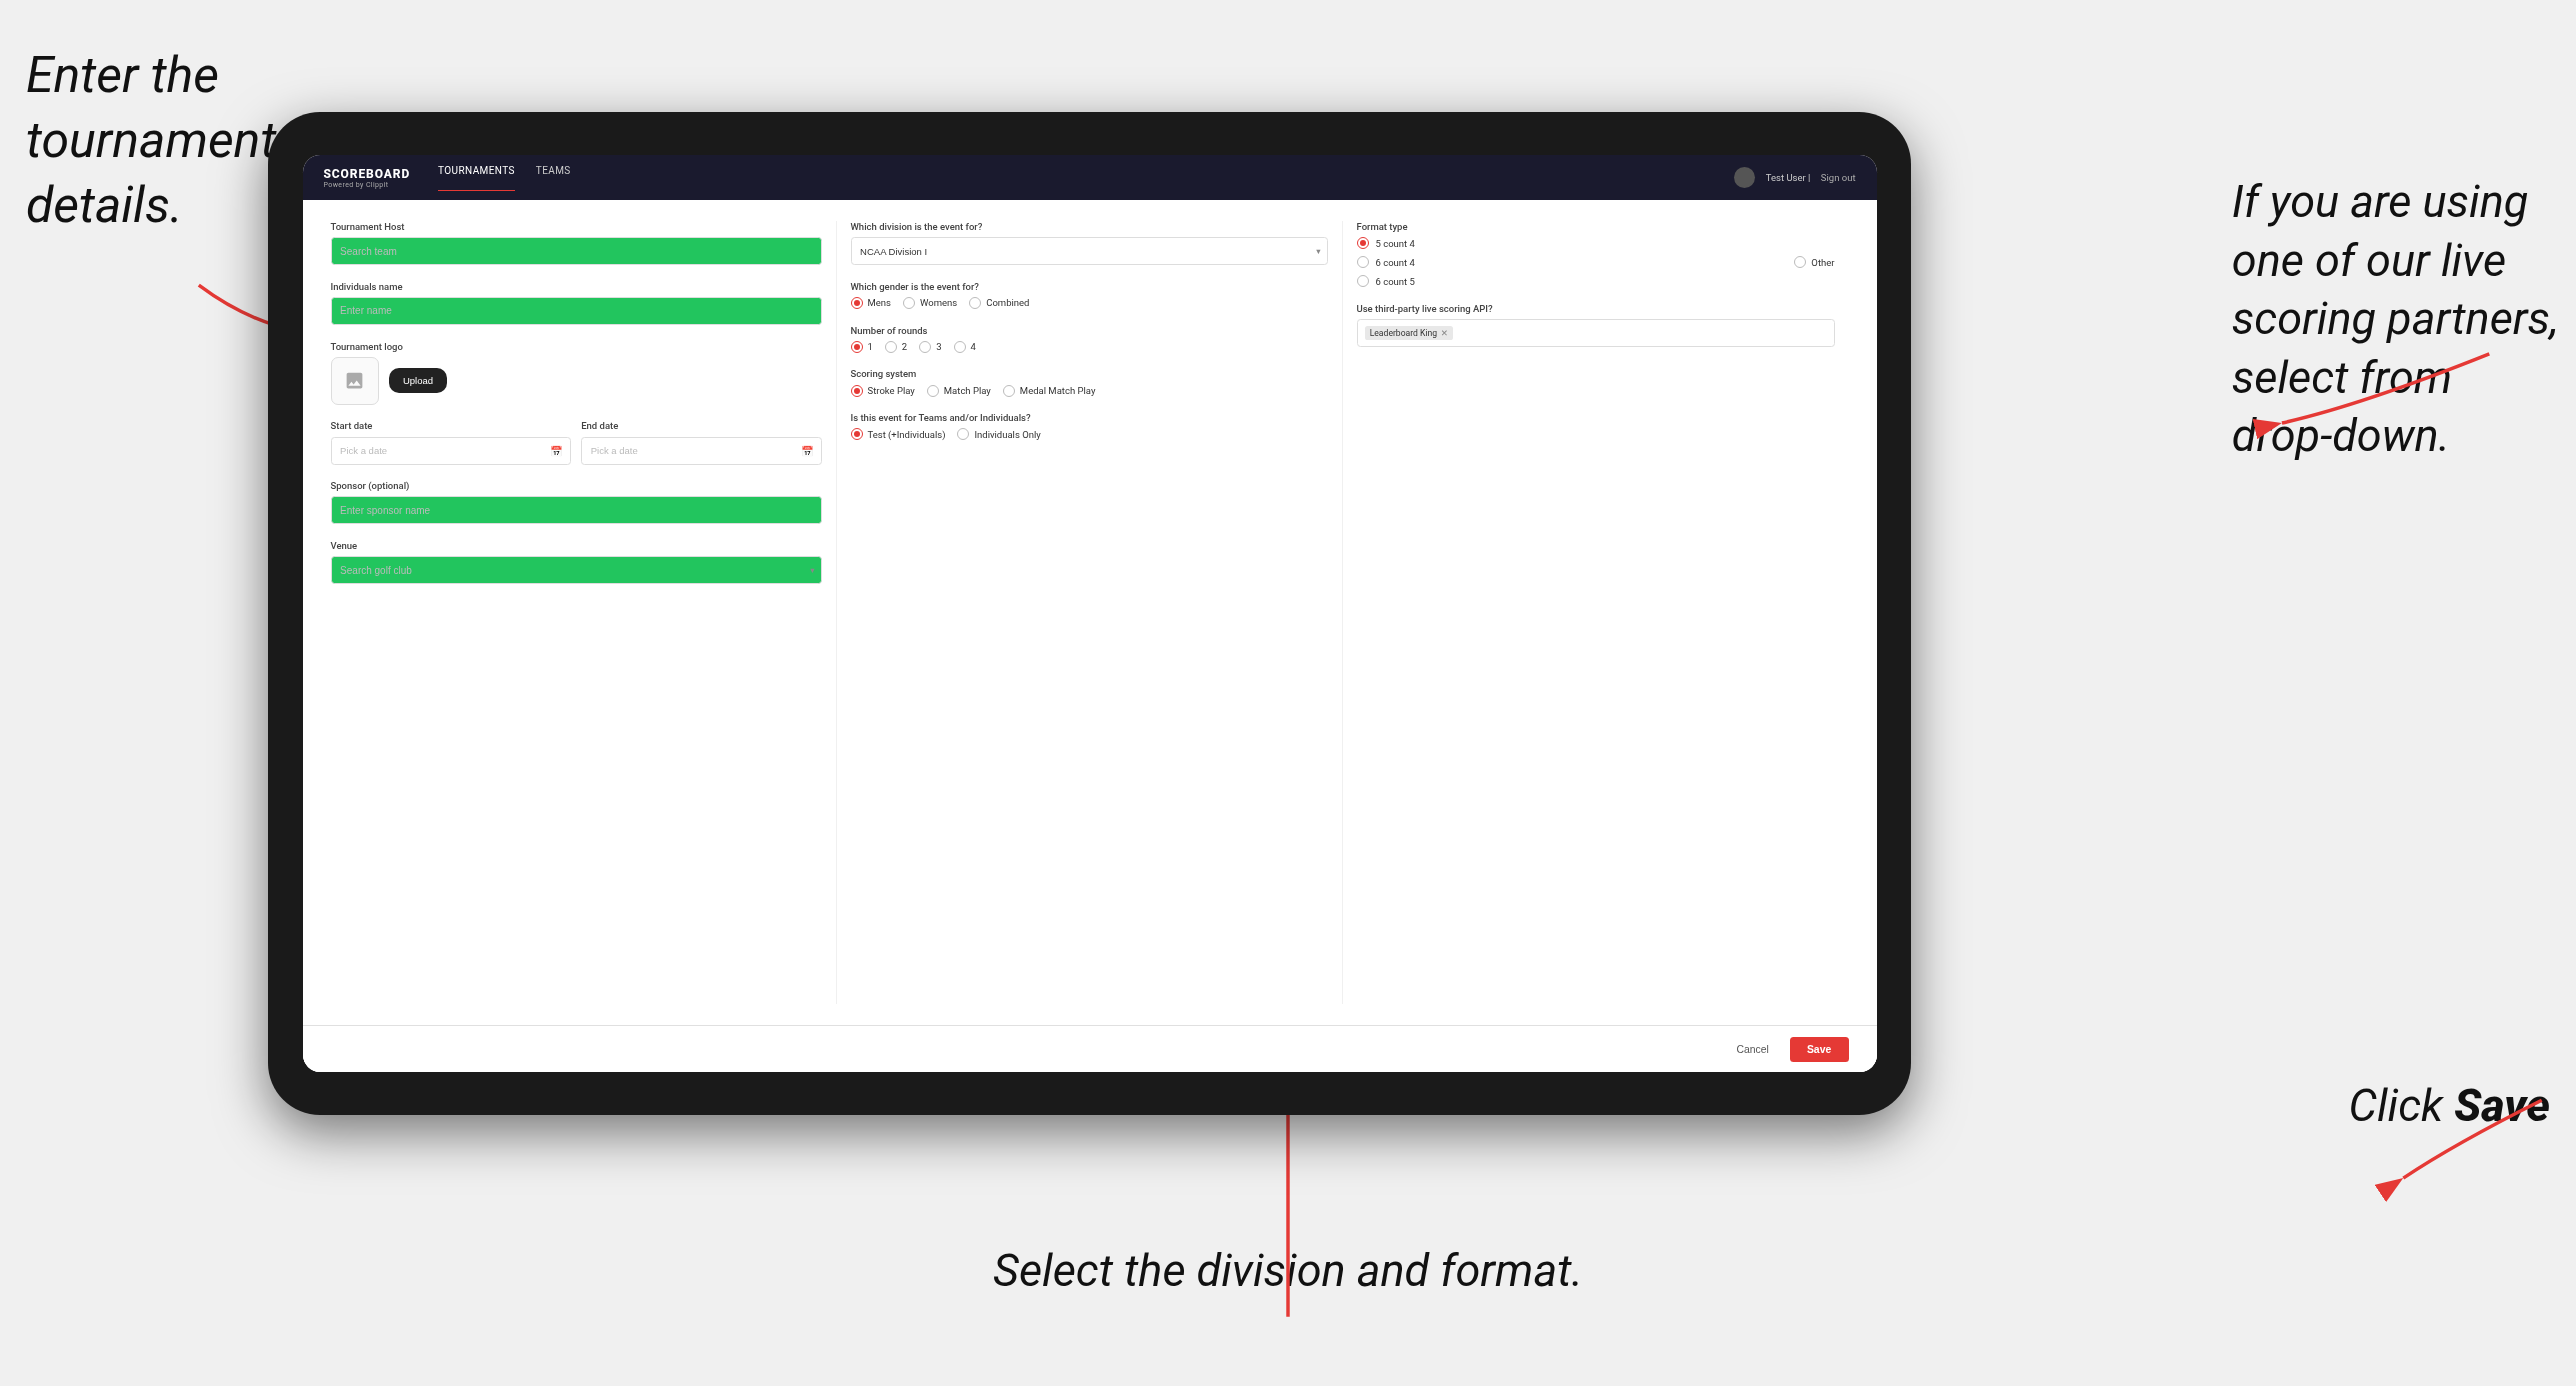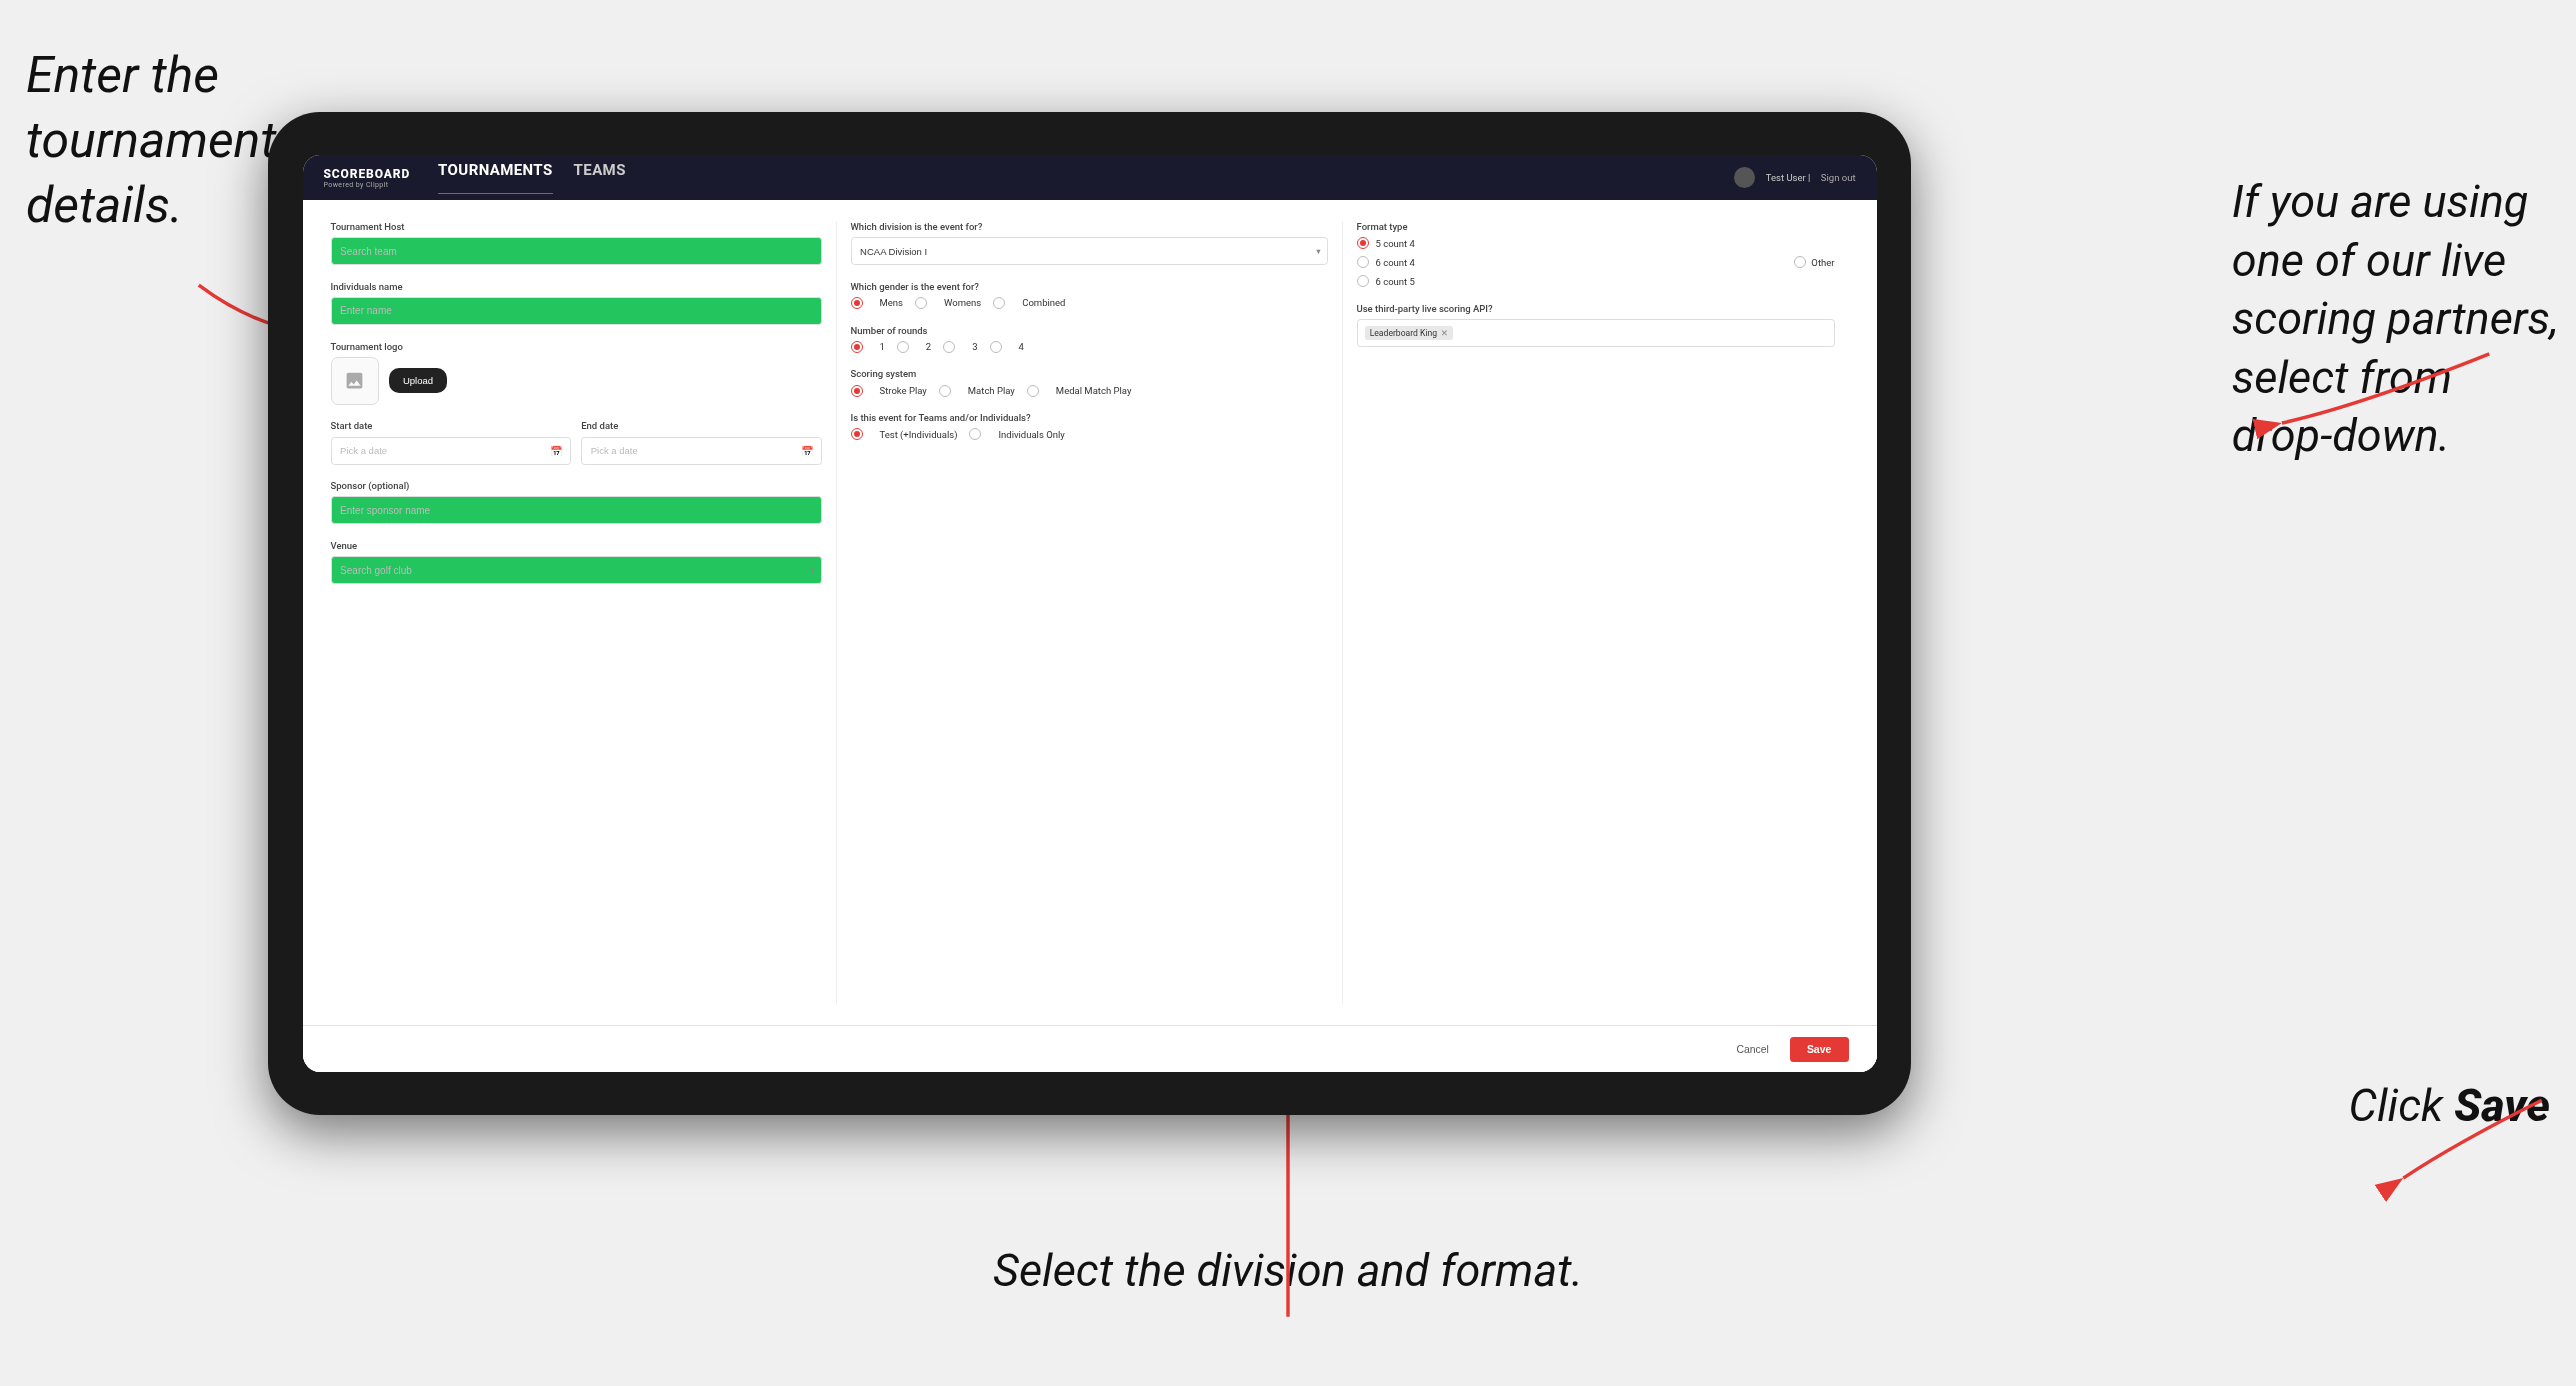--- a/index.html
+++ b/index.html
@@ -100,22 +100,22 @@
       font-size: 7px;
       letter-spacing: 0.4px;
     }
     .navbar-nav {
       display: flex;
       gap: 21px;
       flex: 1;
     }
     .navbar-nav-item {
       color: #ccc;
-      font-size: 15px;
-      font-weight: 700;
+      font-size: 10px;
+      font-weight: 400;
       cursor: pointer;
       padding-bottom: 14px;
       text-transform: uppercase;
       letter-spacing: 0.4px;
     }
     .navbar-nav-item.active {
       color: #fff;
       border-bottom: 1.7px solid #e53935;
     }
     .navbar-right {
@@ -294,21 +294,21 @@
     
     .radio-group {
       display: flex;
       align-items: center;
       gap: 12px;
       flex-wrap: wrap;
     }
     .radio-item {
       display: flex;
       align-items: center;
-      gap: 17px;
+      gap: 5px;
       font-size: 9.5px;
       color: #333;
       cursor: pointer;
     }
     .radio-circle {
       width: 12px;
       height: 12px;
       border-radius: 50%;
       border: 1.7px solid #bbb;
       display: flex;

